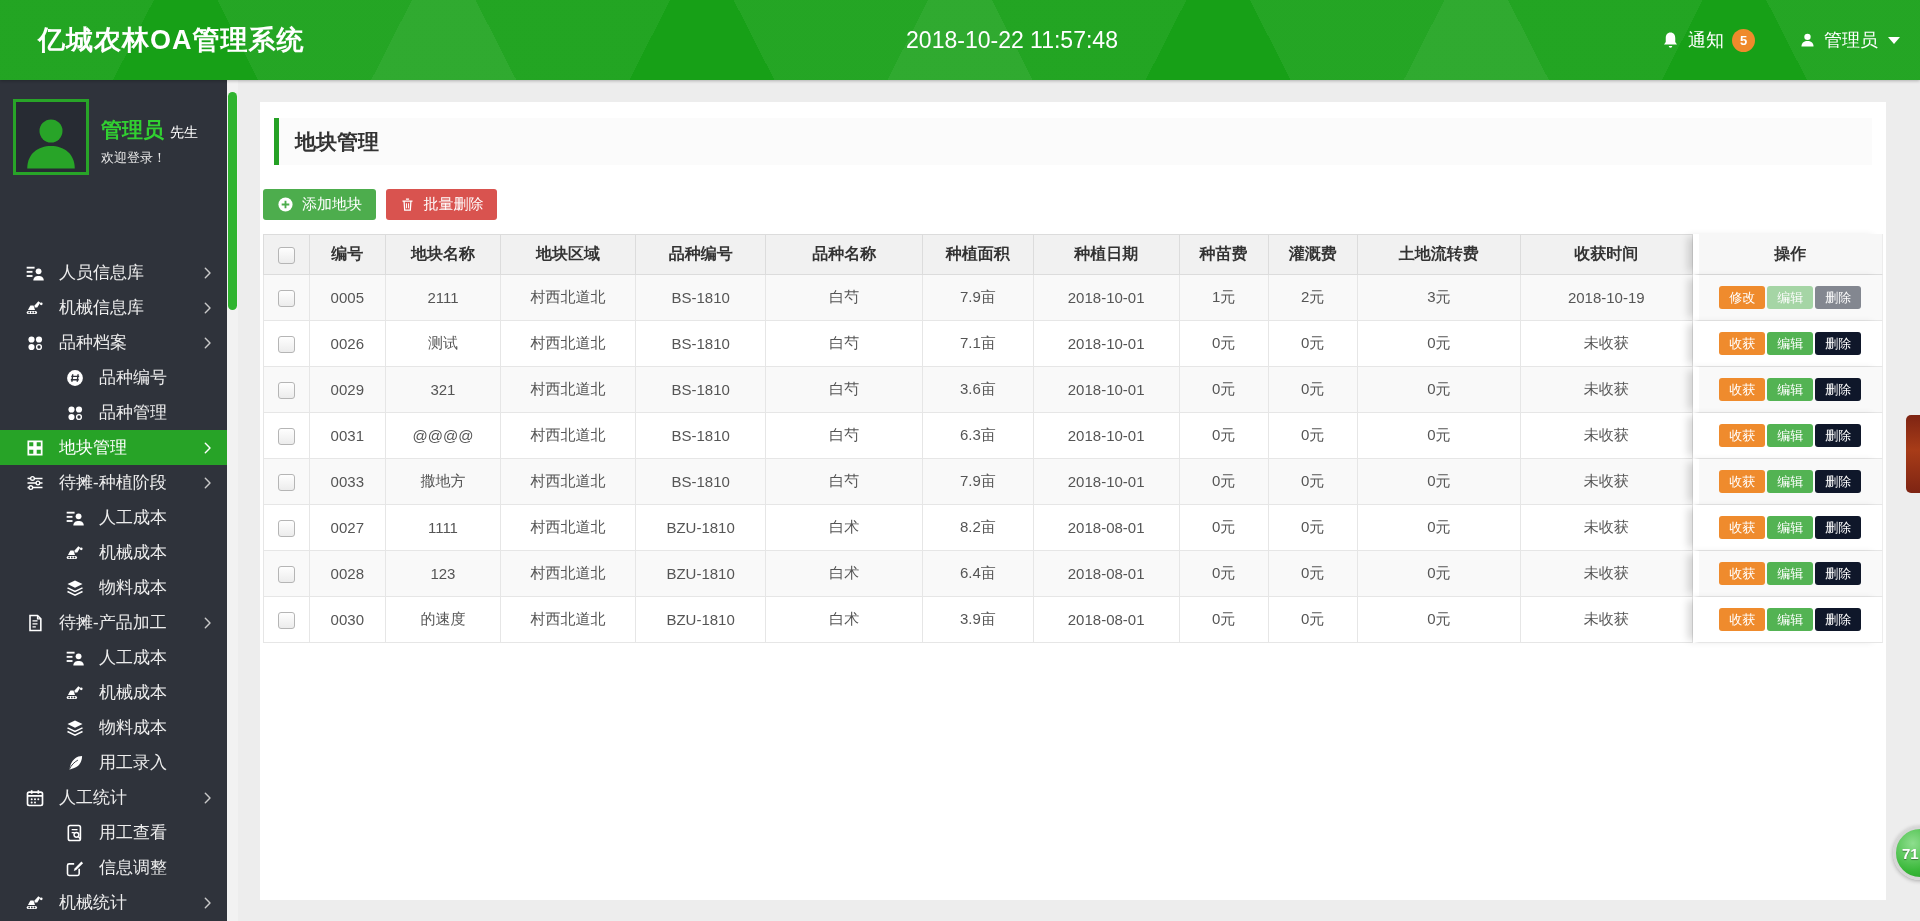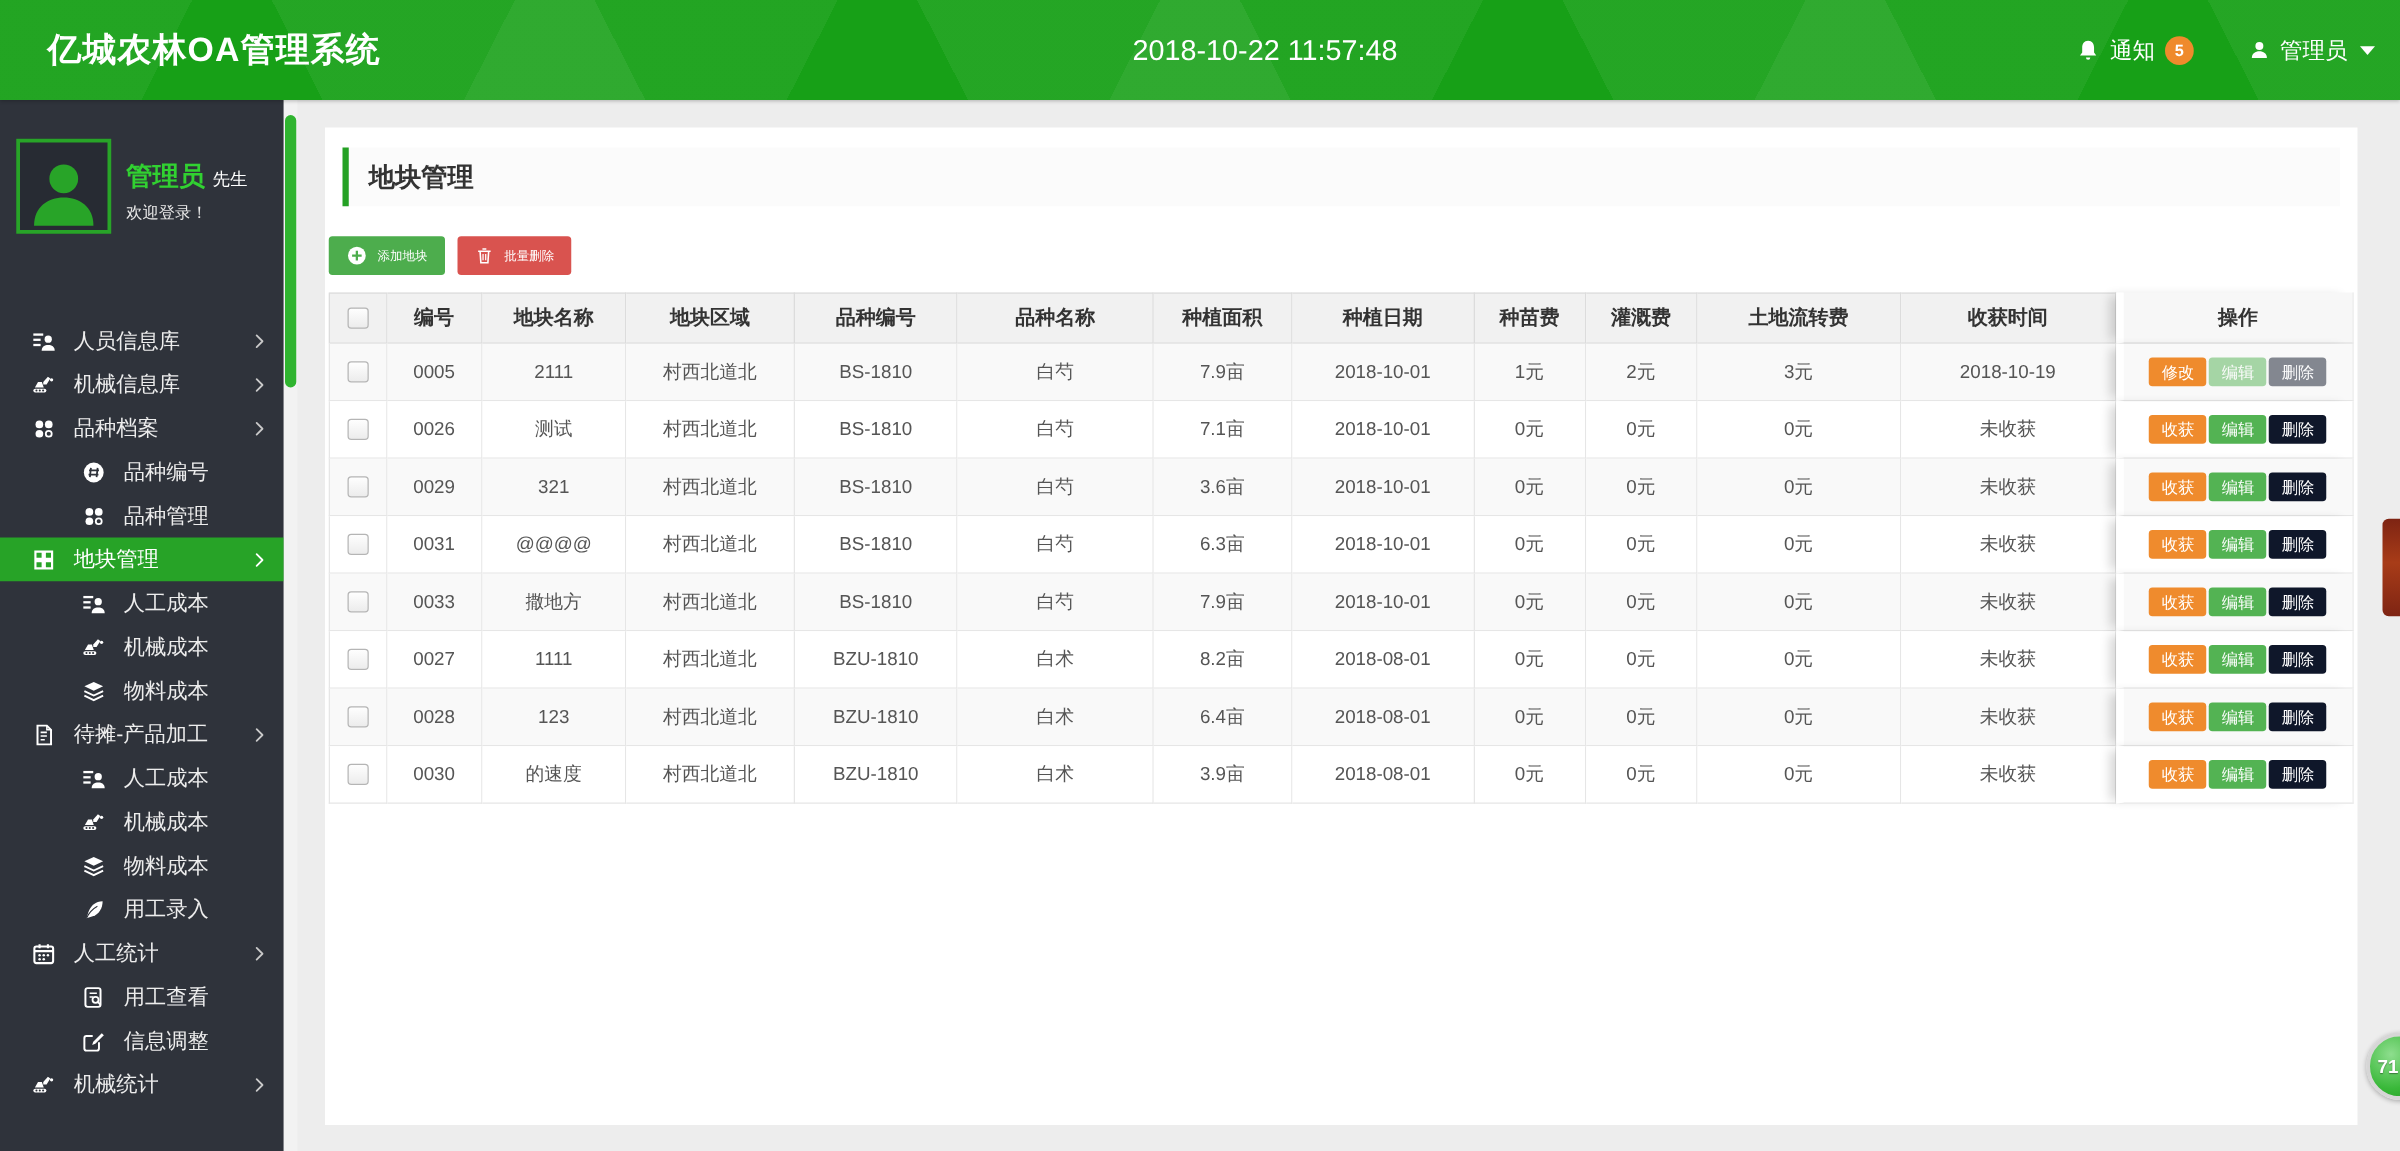--- a/index.html
+++ b/index.html
@@ -22,21 +22,21 @@
   .top-right{position:absolute;right:20px;top:0;height:80px;display:flex;gap:44px;z-index:2}
   .top-item{display:flex;align-items:center;gap:8px;color:#fff;font-size:18px;cursor:pointer}
   .top-item svg{display:block}
   .badge{min-width:23px;height:23px;border-radius:12px;background:#ef8a2c;color:#fff;font-size:13px;font-weight:bold;
     display:flex;align-items:center;justify-content:center;padding:0 4px;box-sizing:border-box}
   .caret-down{width:0;height:0;border-left:6px solid transparent;border-right:6px solid transparent;border-top:7px solid #fff;margin-left:2px}
   
   .sidebar{position:absolute;left:0;top:80px;width:227px;height:841px;background:#2f333b;z-index:20}
   .sb-lane{position:absolute;left:227px;top:80px;width:11px;height:841px;background:#f2f2f2;z-index:21}
   .sb-thumb{position:absolute;left:1px;top:12px;width:9px;height:218px;border-radius:5px;background:#2fb42f;cursor:pointer}
-  .profile{height:175px;box-sizing:border-box;padding:31px 0 0 13px;display:flex}
+  .profile{height:175px;box-sizing:border-box;padding:19px 0 0 13px;display:flex}
   .avatar{width:76px;height:76px;box-sizing:border-box;border:3px solid #28a428;background:#272b33;
     display:flex;align-items:flex-end;justify-content:center;overflow:hidden}
   .avatar svg{display:block}
   .pinfo{margin-left:12px;padding-top:20px;line-height:1}
   .pname{color:#31d131;font-size:21px;font-weight:bold}
   .psuffix{color:#fff;font-size:14px;margin-left:6px}
   .pwelcome{color:#e8e8e8;font-size:13px;margin-top:11px}
   .menu{position:relative}
   .mi{position:relative;height:35px;display:flex;align-items:center;color:#ededed;font-size:17px;cursor:pointer}
   .mi .micon{width:22px;height:22px;margin-left:24px;display:inline-flex;align-items:center;justify-content:center;flex:0 0 22px}
@@ -52,21 +52,21 @@
   .panel{position:absolute;left:22px;top:22px;width:1626px;height:798px;background:#fff;box-sizing:border-box}
   .ptitle-row{margin:16px 14px 0;height:47px;background:#fbfbfb;border-left:5px solid #25a125;
     display:flex;align-items:center}
   .ptitle{margin-left:16px;font-size:21px;font-weight:bold;color:#333}
   .filterbar{margin-left:14px;width:400px;height:40px;background:#f3f3f3;display:flex;align-items:center}
   .flabel{margin-left:26px;font-size:16px;color:#555}
   .select{margin-left:24px;width:238px;height:31px;box-sizing:border-box;background:#fff;border:1px solid #c9c9c9;
     display:flex;align-items:center;justify-content:space-between;padding:0 10px;font-size:15px;color:#333;cursor:pointer}
   .sel-caret{width:0;height:0;border-left:5px solid transparent;border-right:5px solid transparent;border-top:6px solid #444}
   .btnrow{margin:24px 0 0 3px}
-  .btn{height:31px;border:none;border-radius:3px;color:#fff;font-size:10px;
+  .btn{height:31px;border:none;border-radius:3px;color:#fff;font-size:15px;
     display:inline-flex;align-items:center;gap:8px;padding:0 14px;cursor:pointer;vertical-align:middle}
   .btn svg{display:block}
   .btn.green{background:#4dad4d}
   .btn.red{background:#d9534f;margin-left:6px}
   
   .tblwrap{margin:14px 3px 0 3px}
   table{width:100%;border-collapse:separate;border-spacing:0;table-layout:fixed}
   th{height:37px;background:#f1f1f1;font-size:16px;color:#333;font-weight:bold;text-align:center;
     border-top:1px solid #dcdcdc;border-right:1px solid #dcdcdc;border-bottom:1px solid #dcdcdc;
     overflow:hidden;white-space:nowrap}
@@ -218,20 +218,36 @@
             <path d="M4 4h7v7H4zM13 4h7v7h-7zM4 13h7v7H4zM13 13h7v7h-7z" fill="none" stroke="#fff" stroke-width="2.1"></path>
           </svg>
         </span>
         <span class="mlabel">地块管理</span>
         <span class="mchev">
           <svg viewBox="0 0 24 24">
             <path d="M8.5 4.5l7.5 7.5-7.5 7.5" fill="none" stroke="currentColor" stroke-width="2.3" stroke-linecap="round" stroke-linejoin="round"></path>
           </svg>
         </span>
       </div>
+      <div class="mi">
+        <span class="micon">
+          <svg viewBox="0 0 24 24">
+            <path d="M3 6.5h18M3 12h18M3 17.5h18" stroke="#fff" stroke-width="1.8"></path>
+            <circle cx="9" cy="6.5" r="2.2" fill="#2f333b" stroke="#fff" stroke-width="1.6"></circle>
+            <circle cx="15.5" cy="12" r="2.2" fill="#2f333b" stroke="#fff" stroke-width="1.6"></circle>
+            <circle cx="7" cy="17.5" r="2.2" fill="#2f333b" stroke="#fff" stroke-width="1.6"></circle>
+          </svg>
+        </span>
+        <span class="mlabel">待摊-种植阶段</span>
+        <span class="mchev">
+          <svg viewBox="0 0 24 24">
+            <path d="M8.5 4.5l7.5 7.5-7.5 7.5" fill="none" stroke="currentColor" stroke-width="2.3" stroke-linecap="round" stroke-linejoin="round"></path>
+          </svg>
+        </span>
+      </div>
       <div class="mi sub">
         <span class="micon">
           <svg viewBox="0 0 24 24">
             <rect x="2" y="4.5" width="9.5" height="2.2" fill="#fff"></rect>
             <rect x="2" y="9.5" width="7" height="2.2" fill="#fff"></rect>
             <rect x="2" y="14.5" width="7" height="2.2" fill="#fff"></rect>
             <circle cx="16.3" cy="10" r="3.5" fill="#fff"></circle>
             <path d="M10 21c0-3.6 2.8-5.3 6.3-5.3s6.2 1.7 6.2 5.3z" fill="#fff"></path>
           </svg>
         </span>

